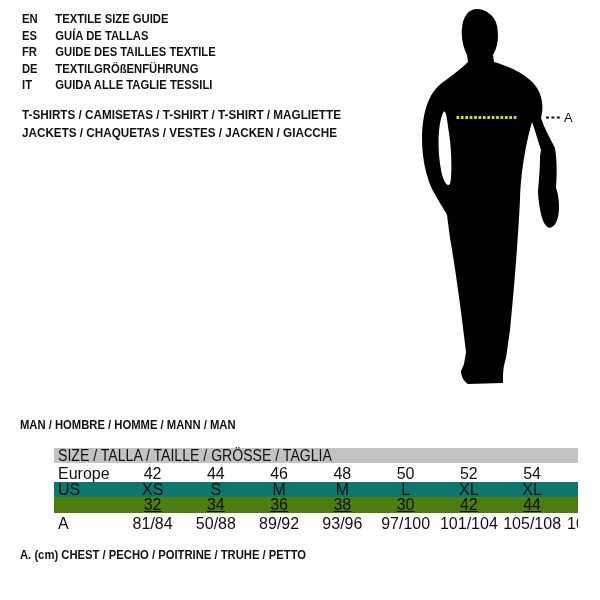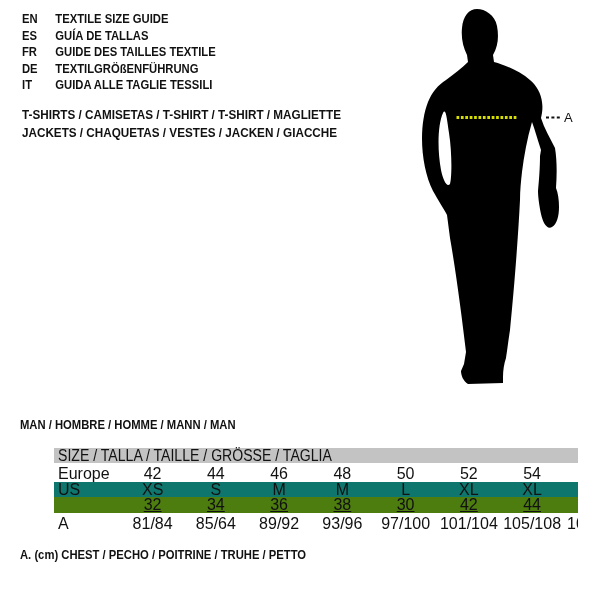--- a/index.html
+++ b/index.html
@@ -117,21 +117,21 @@
           <div class="tcell">36</div>
           <div class="tcell">38</div>
           <div class="tcell">30</div>
           <div class="tcell">42</div>
           <div class="tcell">44</div>
           <div class="tcell">46</div>
         </div>
         <div class="trow">
           <div class="tlabel">A</div>
           <div class="tcell">81/84</div>
-          <div class="tcell">85/64</div>
+          <div class="tcell">50/88</div>
           <div class="tcell">89/92</div>
           <div class="tcell">93/96</div>
           <div class="tcell">97/100</div>
           <div class="tcell">101/104</div>
           <div class="tcell">105/108</div>
           <div class="tcell">109/112</div>
         </div>
       </div>
   </div>
 

